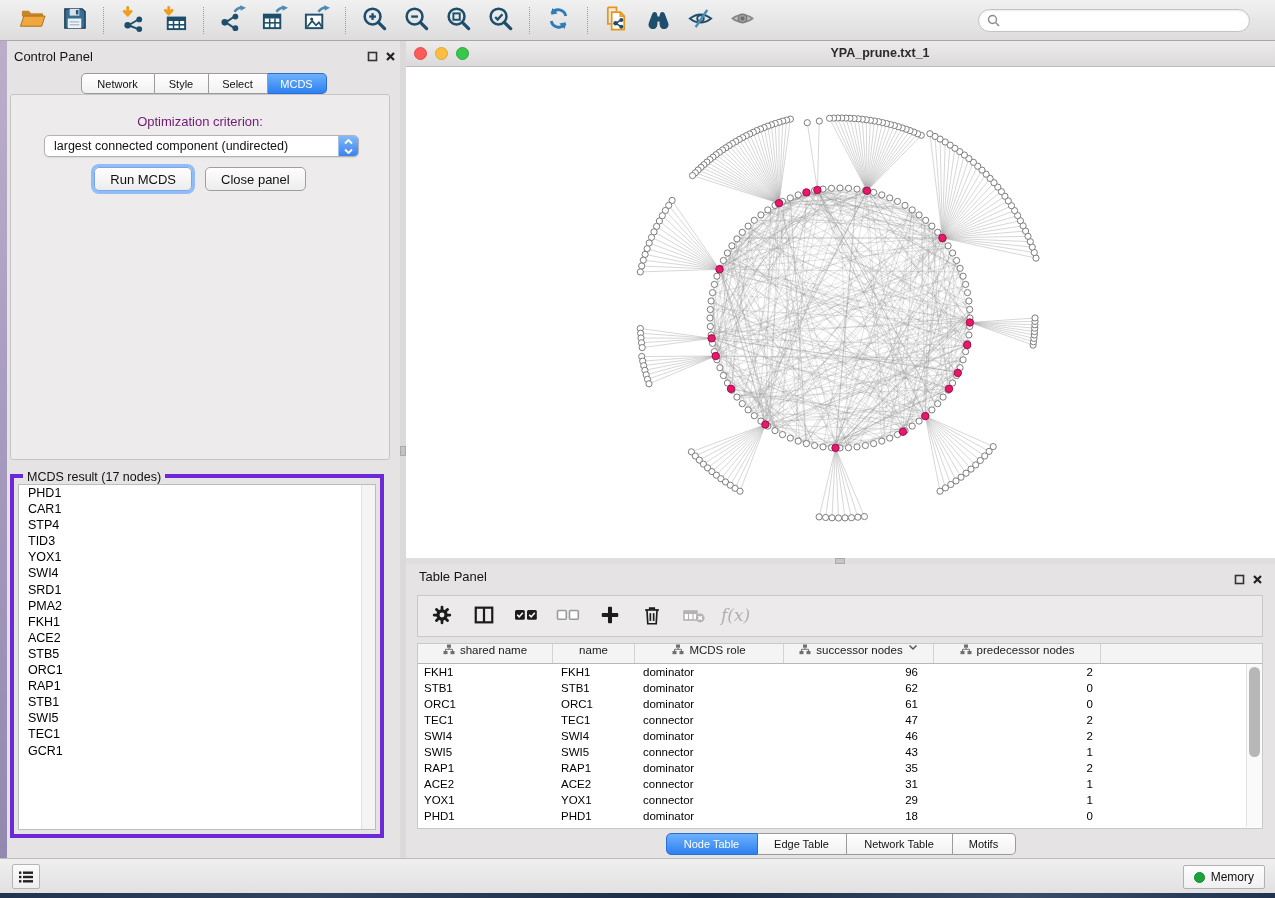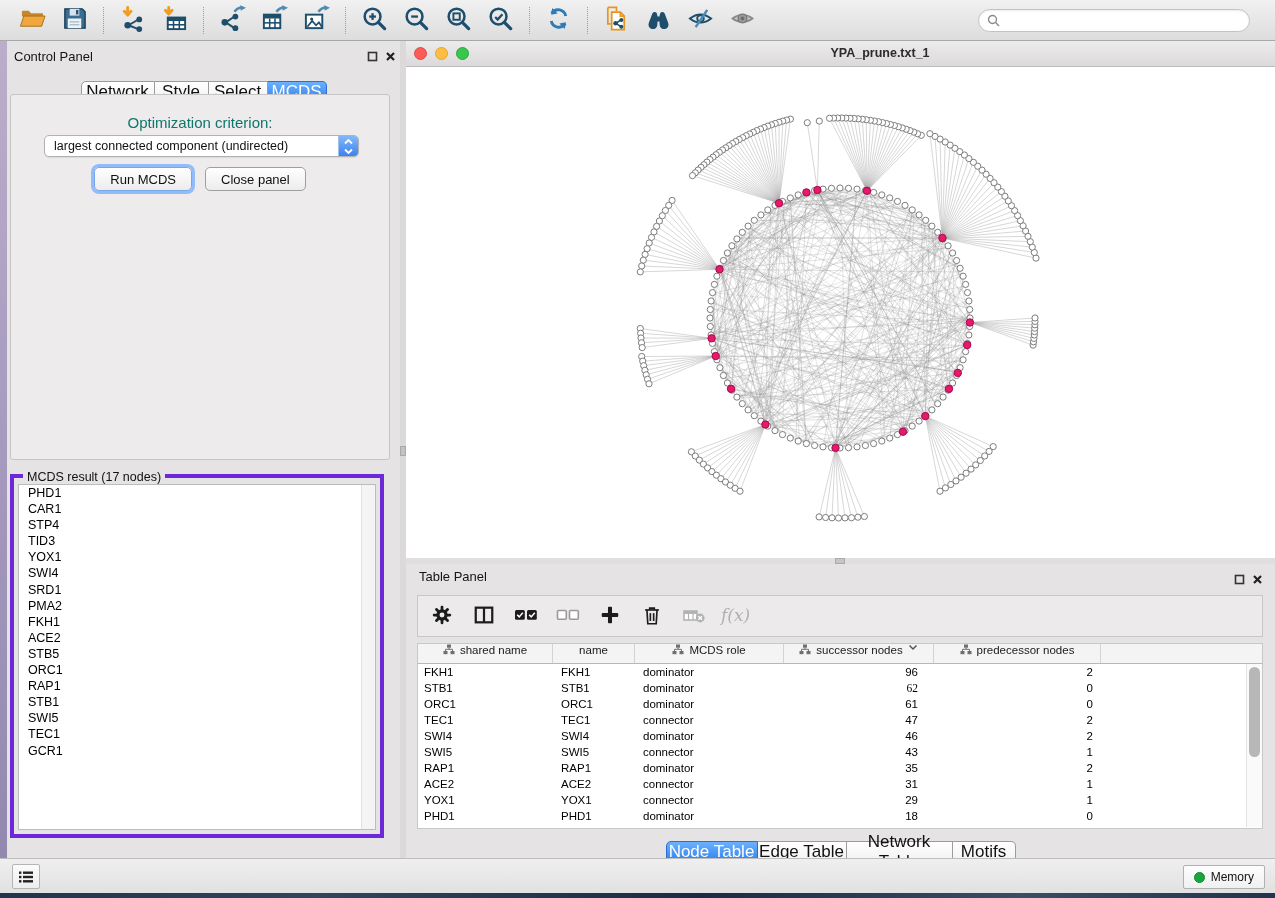--- a/index.html
+++ b/index.html
@@ -25,28 +25,28 @@
   .wall-bottom{position:absolute;left:0;top:893px;width:1275px;height:5px;
     background:linear-gradient(90deg,#22334f,#31435f 25%,#1b2b46 55%,#3a4c68 80%,#22334f);}
   
   .control-panel{position:absolute;left:7px;top:41px;width:393px;height:817px;background:#e5e3e3;}
   .panel-title{position:absolute;left:7px;top:8px;font-size:13px;color:#151515;}
   .mini-btn{position:absolute;top:9px;width:13px;height:13px;display:flex;align-items:center;
     justify-content:center;background:transparent;border:none;padding:0;}
   .cp-float{right:21px;} .cp-close{right:3px;}
   .cp-tabs{position:absolute;left:0;right:0;top:32px;display:flex;justify-content:center;}
   .seg{height:21px;box-sizing:border-box;border:1px solid #9b9b9b;
-    background:linear-gradient(#ffffff,#f1f1f1);font-size:17px;display:flex;align-items:center;
-    justify-content:center;color:#111;padding:0;font-family:"Liberation Sans",sans-serif;margin-top:8px;}
+    background:linear-gradient(#ffffff,#f1f1f1);font-size:11px;display:flex;align-items:center;
+    justify-content:center;color:#111;padding:0;font-family:"Liberation Sans",sans-serif;}
   .seg+.seg{border-left:none;}
   .seg.first{border-radius:5px 0 0 5px;} .seg.last{border-radius:0 5px 5px 0;}
   .seg.active{background:linear-gradient(#6db1fd,#2d80f0);color:#fff;border-color:#2a6fd4;}
   .cp-body{position:absolute;left:3px;top:53px;width:380px;height:366px;box-sizing:border-box;
     background:#edebeb;border:1px solid #c6c4c4;border-radius:3px;}
-  .cp-opt-label{margin-top:19px;text-align:center;font-size:15px;color:#0f766e;}
+  .cp-opt-label{margin-top:19px;text-align:center;font-size:13px;color:#701a75;}
   .cp-select{position:absolute;left:33px;top:40px;width:315px;height:22px;background:#ffffff;
     border:1px solid #b2b2b2;border-radius:5px;box-sizing:border-box;display:flex;align-items:center;
     overflow:hidden;box-shadow:0 1px 1px rgba(0,0,0,.08);}
   .cp-select .val{flex:1;font-size:12.5px;padding-left:9px;color:#111;white-space:nowrap;}
   .cp-select .step{width:19px;align-self:stretch;background:linear-gradient(#82b9fa,#3c82ee);
     border-left:1px solid #9fc1ee;display:flex;flex-direction:column;align-items:center;
     justify-content:center;gap:3px;}
   .cp-buttons{position:absolute;top:72px;left:0;width:100%;display:flex;justify-content:center;gap:13px;}
   .btn{height:24px;padding:0 15px;background:linear-gradient(#ffffff,#ececec);
     border:1px solid #9f9f9f;border-radius:5px;font-size:13px;color:#111;display:flex;
@@ -1313,21 +1313,21 @@
           <div class="tp-td" style="width: 135px; padding-left: 6px;">FKH1</div>
           <div class="tp-td" style="width: 82px;">FKH1</div>
           <div class="tp-td" style="width: 149px;">dominator</div>
           <div class="tp-td num" style="width: 150px; padding-right: 16px;">96</div>
           <div class="tp-td num" style="width: 167px; padding-right: 8px;">2</div>
         </div>
         <div class="tp-row">
           <div class="tp-td" style="width: 135px; padding-left: 6px;">STB1</div>
           <div class="tp-td" style="width: 82px;">STB1</div>
           <div class="tp-td" style="width: 149px;">dominator</div>
-          <div class="tp-td num" style="width: 150px; padding-right: 16px; font-family: Liberation Serif, serif;">62</div>
+          <div class="tp-td num" style="width: 150px; padding-right: 16px;">62</div>
           <div class="tp-td num" style="width: 167px; padding-right: 8px;">0</div>
         </div>
         <div class="tp-row">
           <div class="tp-td" style="width: 135px; padding-left: 6px;">ORC1</div>
           <div class="tp-td" style="width: 82px;">ORC1</div>
           <div class="tp-td" style="width: 149px;">dominator</div>
           <div class="tp-td num" style="width: 150px; padding-right: 16px;">61</div>
           <div class="tp-td num" style="width: 167px; padding-right: 8px;">0</div>
         </div>
         <div class="tp-row">

